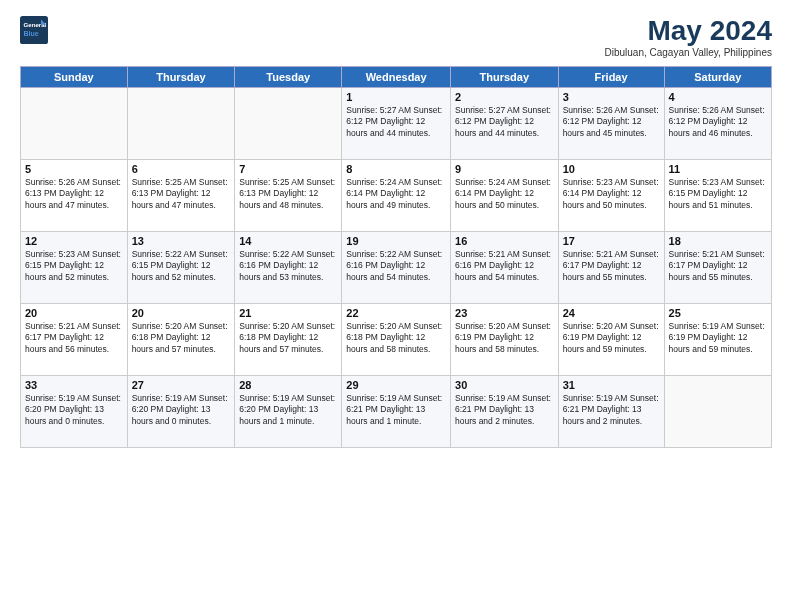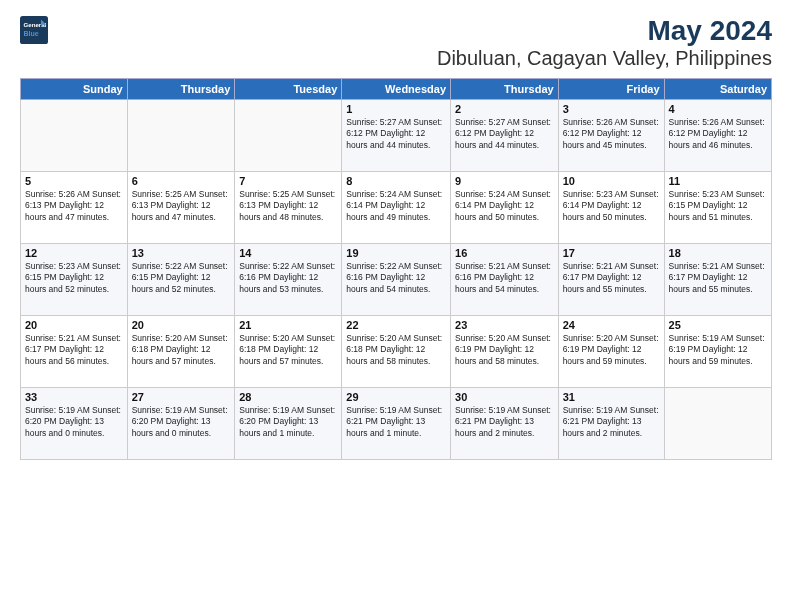--- a/index.html
+++ b/index.html
@@ -33,33 +33,33 @@
     .title-block {
       text-align: right;
     }
     .main-title {
       font-size: 28px;
       font-weight: bold;
       color: #1a3a5c;
       line-height: 1.1;
     }
     .sub-title {
-      font-size: 20px;
+      font-size: 10px;
       color: #333;
     }
     .calendar {
       width: 100%;
       border-collapse: collapse;
       font-size: 9.5px;
     }
     .calendar thead tr th {
       background-color: #2a6ebb;
       color: #fff;
       padding: 4px 4px;
-      text-align: right;
+      text-align: center;
       font-size: 11px;
       font-weight: bold;
       border: 1px solid #aac;
     }
     .calendar tbody tr td {
       border: 1px solid #ccc;
       vertical-align: top;
       padding: 3px 4px;
       height: 72px;
       width: 113px;

